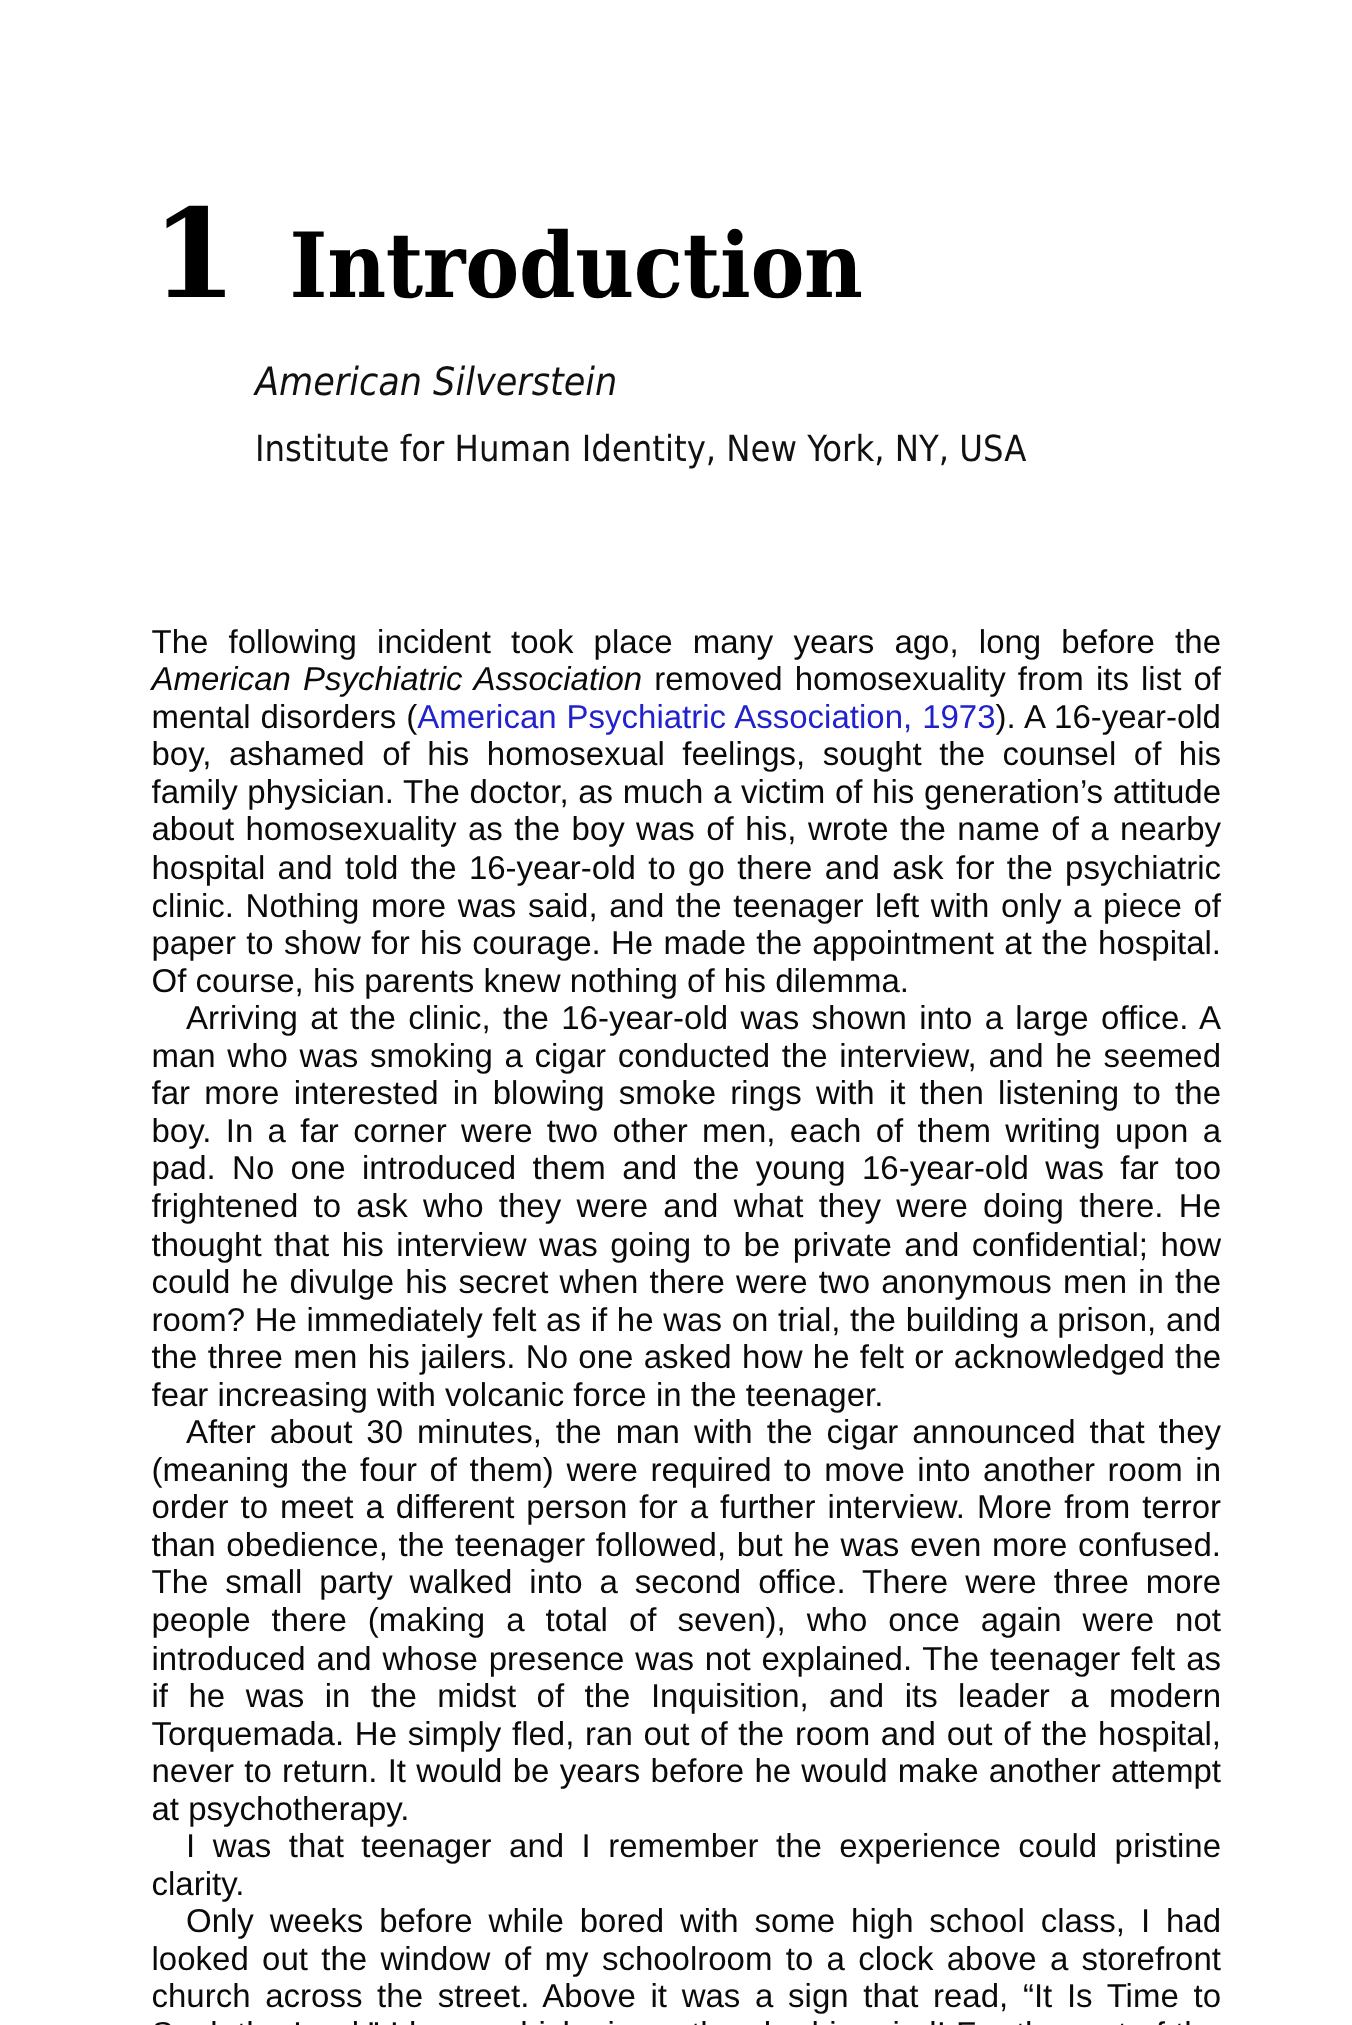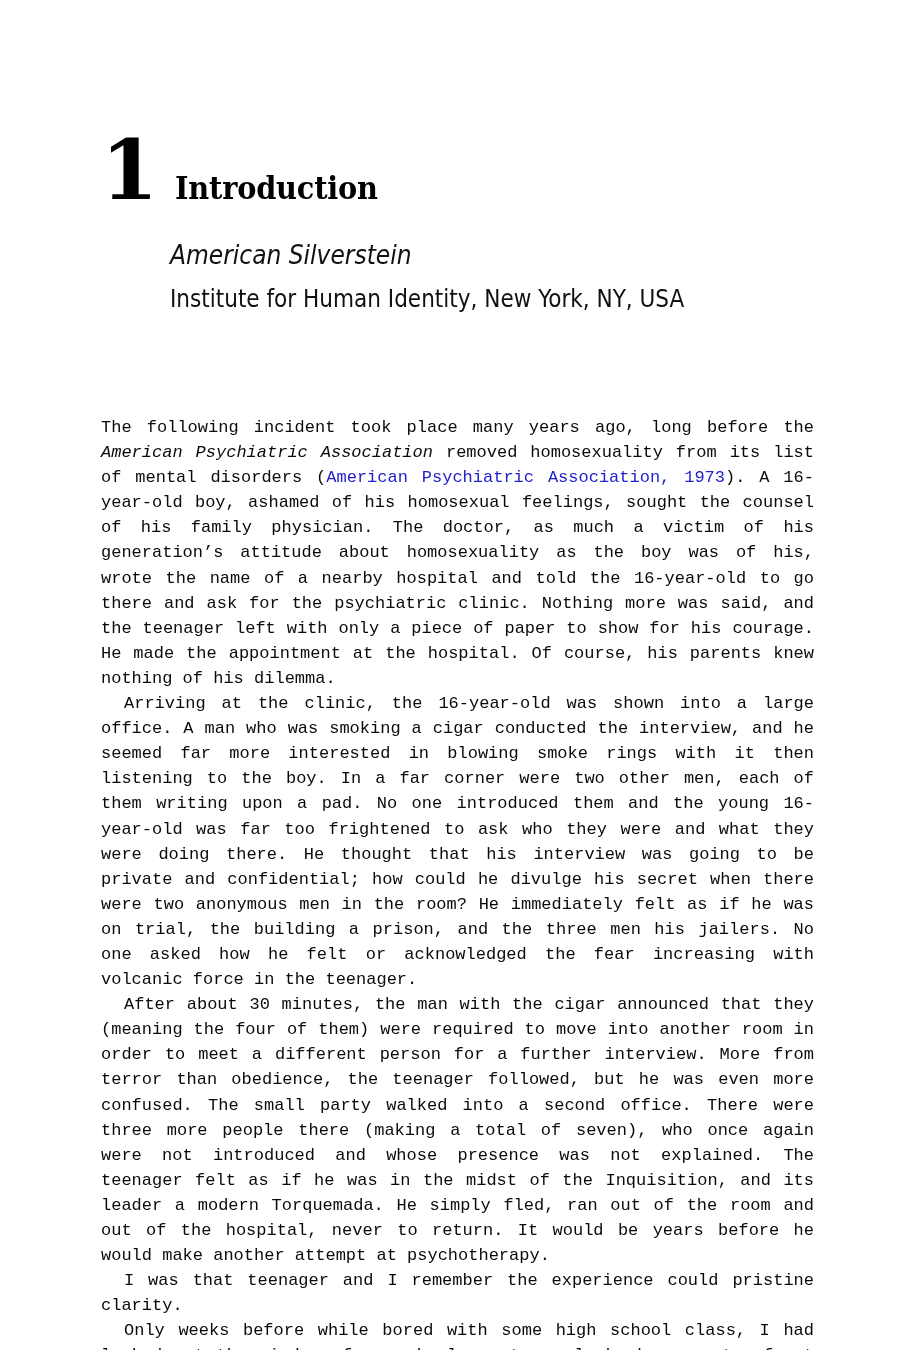--- a/index.html
+++ b/index.html
@@ -30,24 +30,24 @@
     font-family: "DejaVu Serif", "Liberation Serif", serif;
     font-weight: bold;
     font-size: 82px;
     line-height: 0.92;
     letter-spacing: -1px;
     color: #000000;
   }
   .chapter-title {
     font-family: "DejaVu Serif Condensed", "DejaVu Serif", "Liberation Serif", serif;
     font-weight: bold;
-    font-size: 32px;
+    font-size: 60px;
     line-height: 1;
     color: #000000;
-    margin-left: 18px;
+    margin-left: 36px;
     letter-spacing: -0.2px;
   }
 
   
   .author {
     position: absolute;
     left: 170px;
     top: 241px;
     font-family: "DejaVu Sans Condensed", "DejaVu Sans", "Liberation Sans", sans-serif;
     font-style: italic;
@@ -70,22 +70,22 @@
   }
 
   
   .body-column {
     position: absolute;
     left: 101px;
     top: 415px;
     width: 713px;
   }
   .para {
-    font-family: Liberation Mono, monospace;
-    font-size: 17px;
+    font-family: Liberation Sans, sans-serif;
+    font-size: 22px;
     line-height: 25.1px;
     color: #0a0a0a;
     text-align: justify;
     text-justify: inter-word;
     margin: 0;
     hyphens: manual;
     -webkit-hyphens: manual;
   }
   .para + .para {
     text-indent: 23px;

